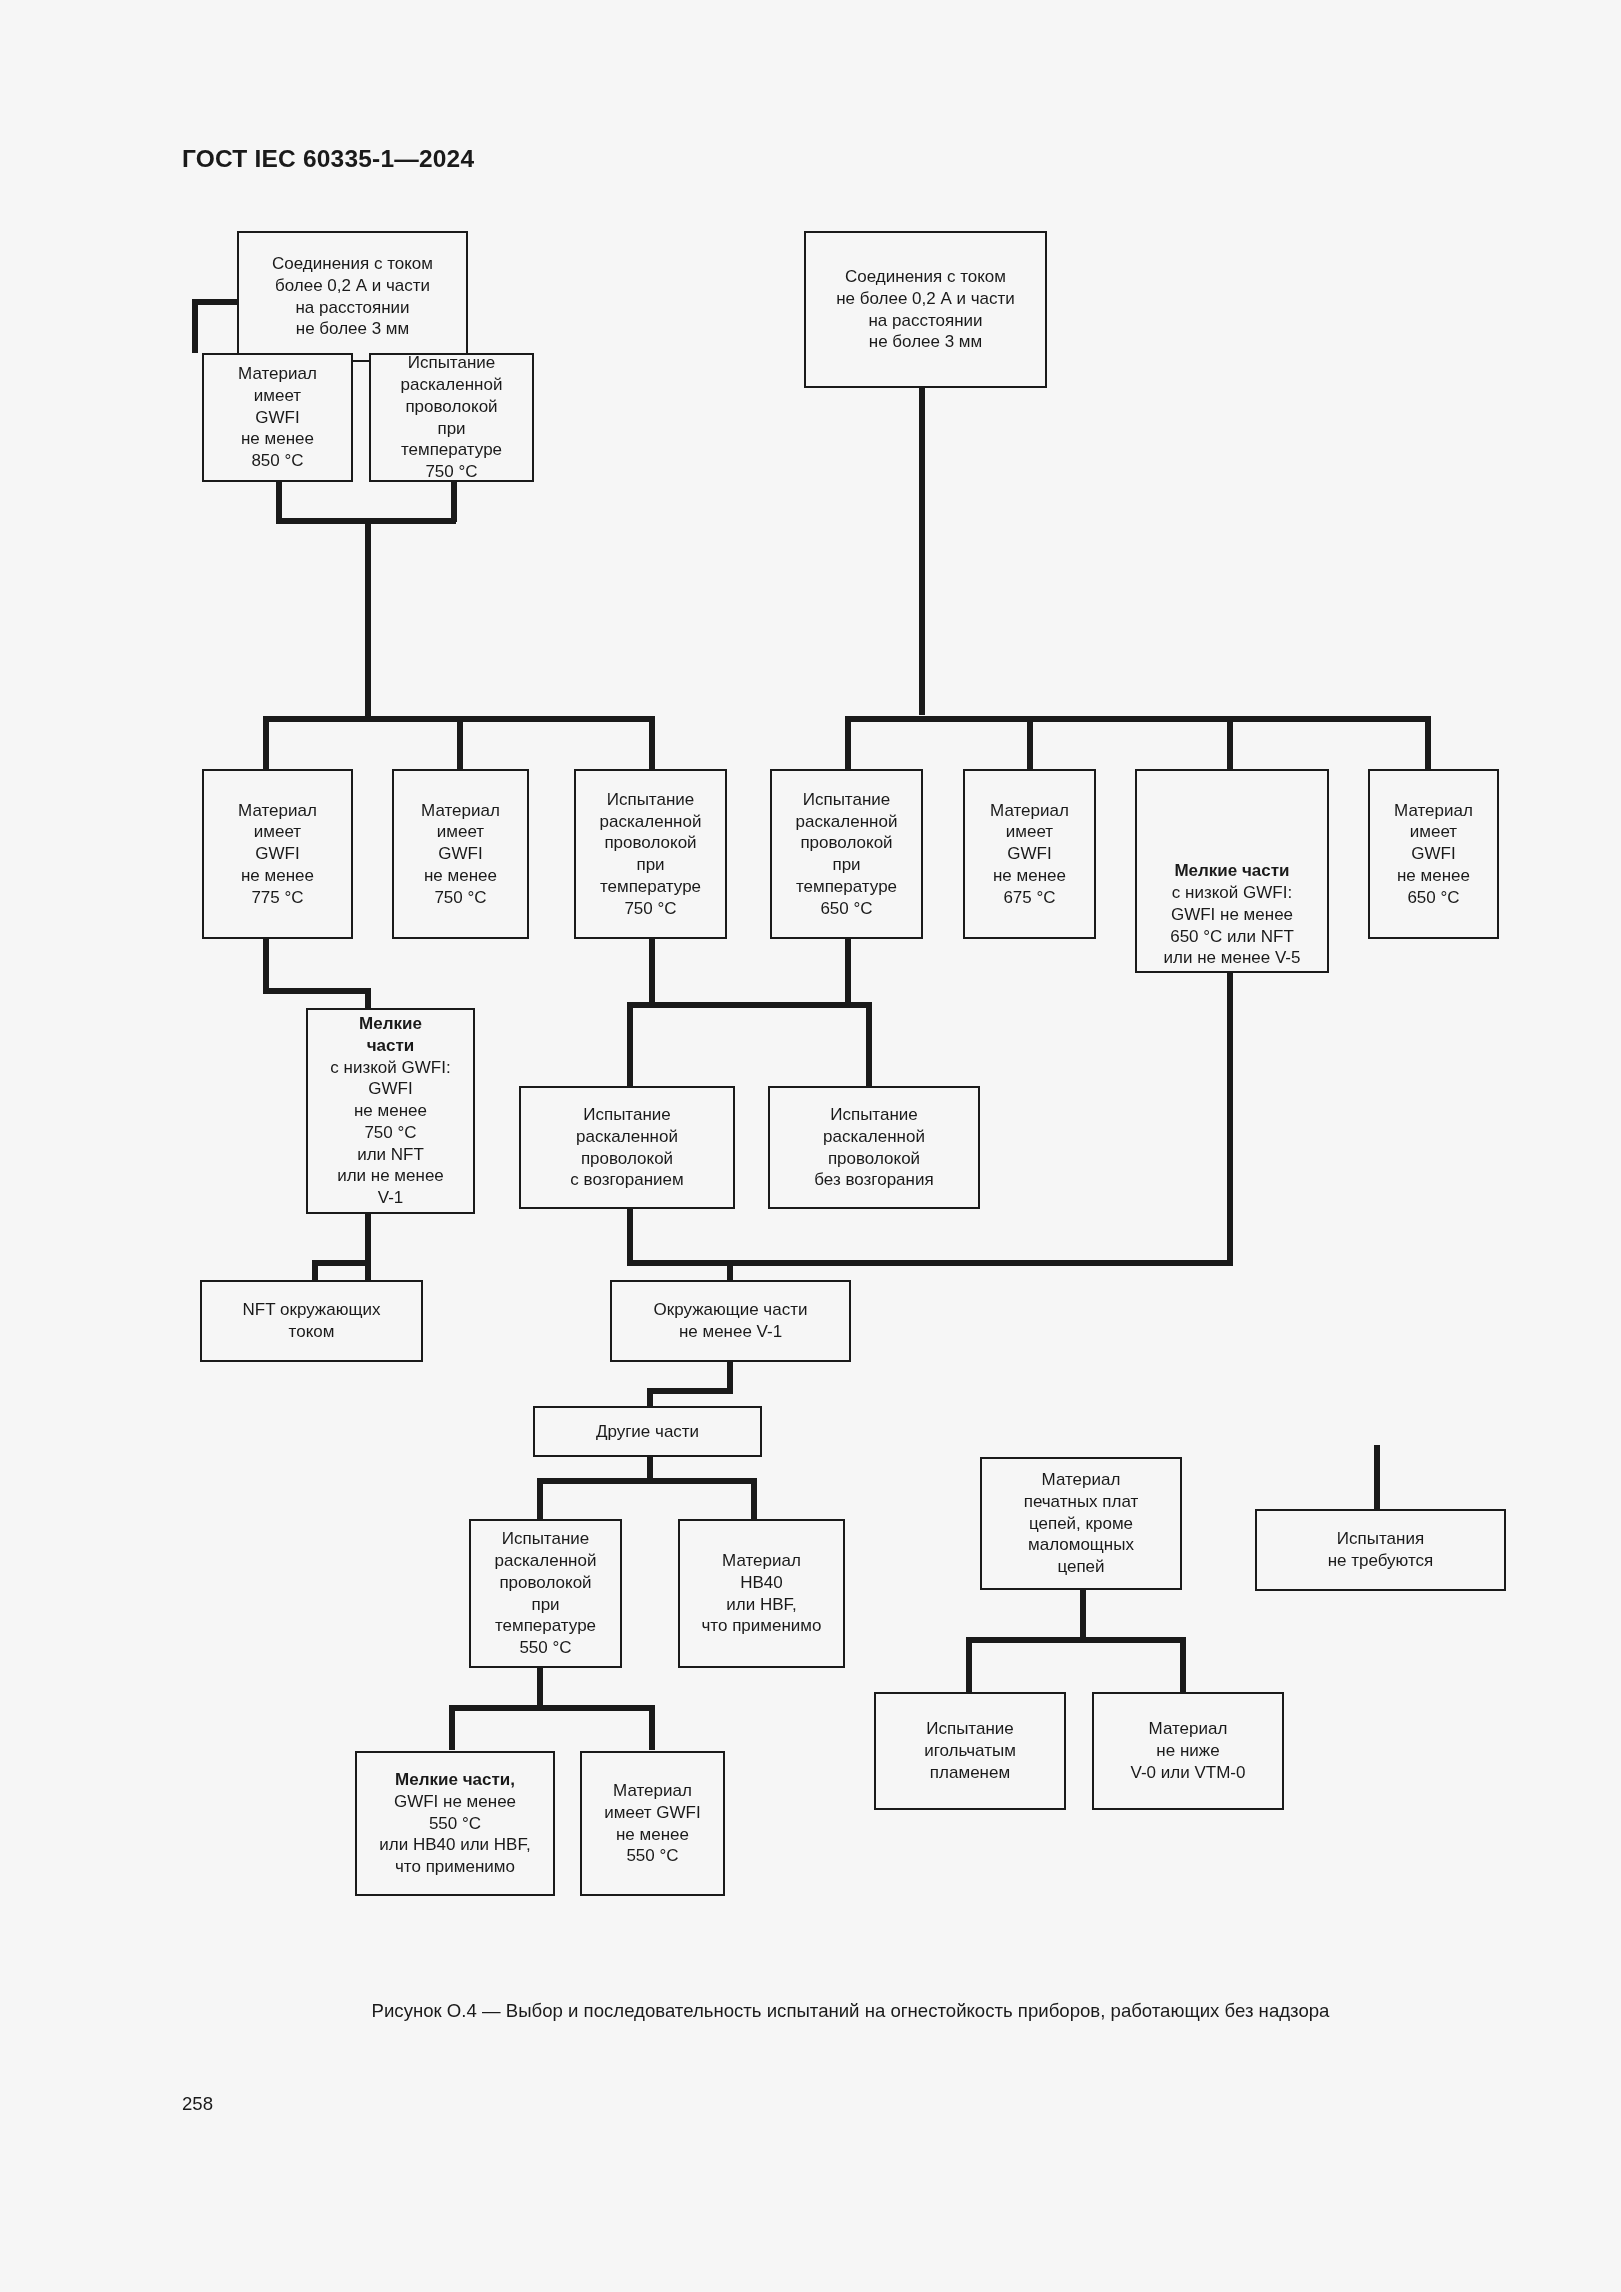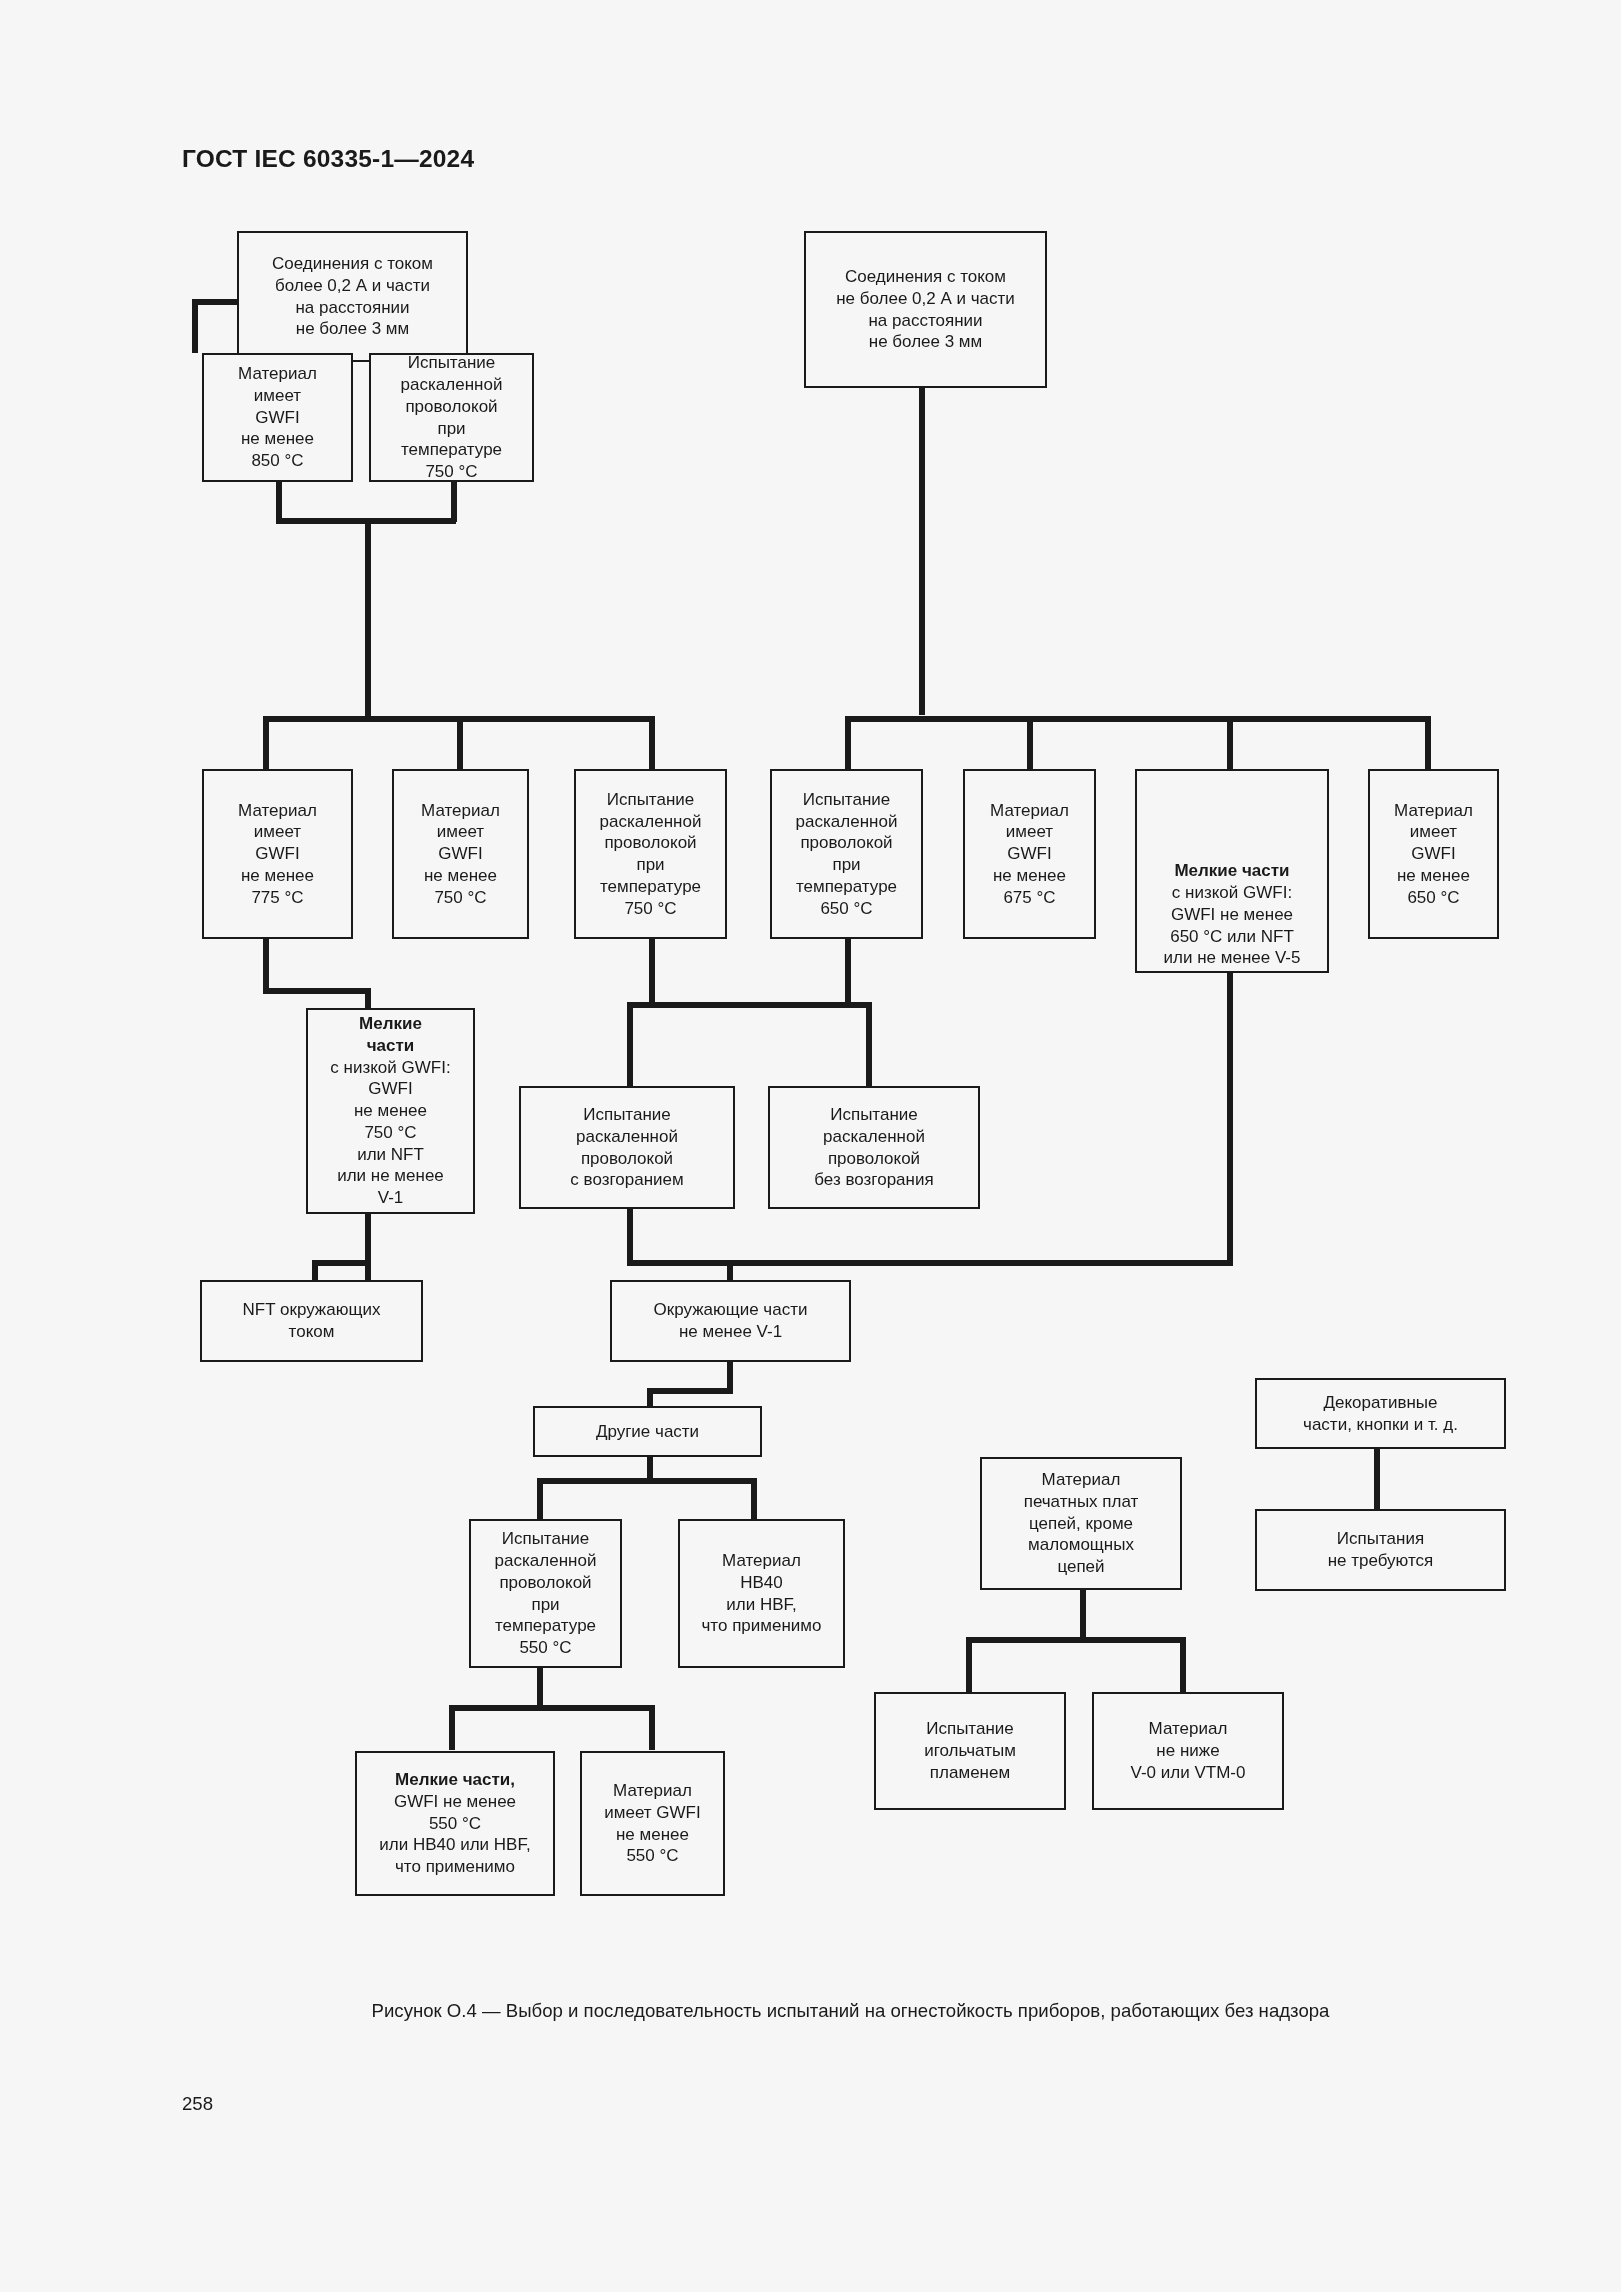--- a/index.html
+++ b/index.html
@@ -315,24 +315,20 @@
 игольчатым
 пламенем</span>
     </div>
 
     <div class="node" style="left:1092px; top:1692px; width:192px; height:118px;">
       <span class="inner">Материал
 не ниже
 V-0 или VTM-0</span>
     </div>
 
-    <div class="node" style="left:1255px; top:1378px; width:251px; height:71px;">
-      <span class="inner">Декоративные
-части, кнопки и т. д.</span>
-    </div>
 
     <div class="node" style="left:1255px; top:1509px; width:251px; height:82px;">
       <span class="inner">Испытания
 не требуются</span>
     </div>
 
   </div>
 
   <div id="figure-caption">Рисунок О.4 — Выбор и последовательность испытаний на огнестойкость приборов, работающих без надзора</div>
   <div id="page-number">258</div>

